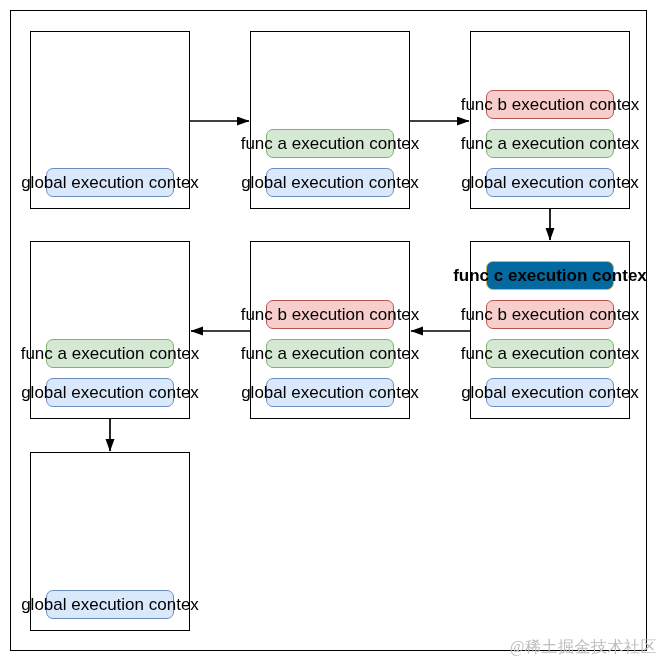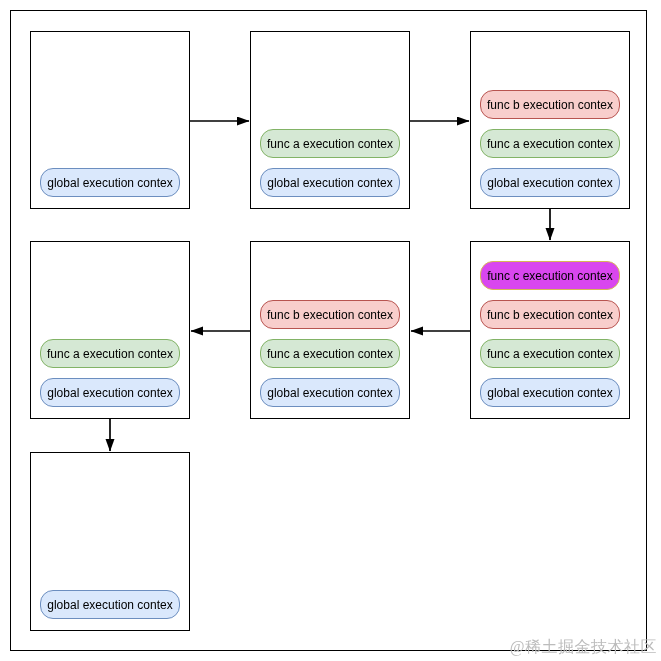--- a/index.html
+++ b/index.html
@@ -43,29 +43,29 @@
     background: #ffffff;
     display: flex;
     flex-direction: column;
     justify-content: flex-end;
     align-items: center;
     gap: 10px;
     padding-bottom: 11px;
     z-index: 3;
   }
   .pill {
-    width: 140px;
+    width: 128px;
     height: 29px;
     box-sizing: border-box;
     border: 1.3px solid;
-    border-radius: 13px;
+    border-radius: 7px;
     display: flex;
     align-items: center;
     justify-content: center;
-    font-size: 12px;
+    font-size: 17px;
     line-height: 1;
     color: #000000;
     white-space: nowrap;
     flex: 0 0 auto;
   }
   .watermark {
     position: absolute;
     right: 4px;
     bottom: 3px;
     font-size: 16px;
@@ -100,21 +100,21 @@
     <div class="ctx-box" style="left: 250px; top: 31px;">
       <div class="pill" style="background: rgb(213, 232, 212); border-color: rgb(130, 179, 102);">func a execution contex</div>
       <div class="pill" style="background: rgb(218, 232, 252); border-color: rgb(108, 142, 191);">global execution contex</div>
     </div>
     <div class="ctx-box" style="left: 470px; top: 31px;">
       <div class="pill" style="background: rgb(248, 206, 204); border-color: rgb(184, 84, 80);">func b execution contex</div>
       <div class="pill" style="background: rgb(213, 232, 212); border-color: rgb(130, 179, 102);">func a execution contex</div>
       <div class="pill" style="background: rgb(218, 232, 252); border-color: rgb(108, 142, 191);">global execution contex</div>
     </div>
     <div class="ctx-box" style="left: 470px; top: 241px;">
-      <div class="pill" style="background: #d946ef; border-color: rgb(214, 182, 86);">func c execution contex</div>
+      <div class="pill" style="background: #0369a1; border-color: rgb(214, 182, 86); font-weight: bold;">func c execution contex</div>
       <div class="pill" style="background: rgb(248, 206, 204); border-color: rgb(184, 84, 80);">func b execution contex</div>
       <div class="pill" style="background: rgb(213, 232, 212); border-color: rgb(130, 179, 102);">func a execution contex</div>
       <div class="pill" style="background: rgb(218, 232, 252); border-color: rgb(108, 142, 191);">global execution contex</div>
     </div>
     <div class="ctx-box" style="left: 250px; top: 241px;">
       <div class="pill" style="background: rgb(248, 206, 204); border-color: rgb(184, 84, 80);">func b execution contex</div>
       <div class="pill" style="background: rgb(213, 232, 212); border-color: rgb(130, 179, 102);">func a execution contex</div>
       <div class="pill" style="background: rgb(218, 232, 252); border-color: rgb(108, 142, 191);">global execution contex</div>
     </div>
     <div class="ctx-box" style="left: 30px; top: 241px;">

